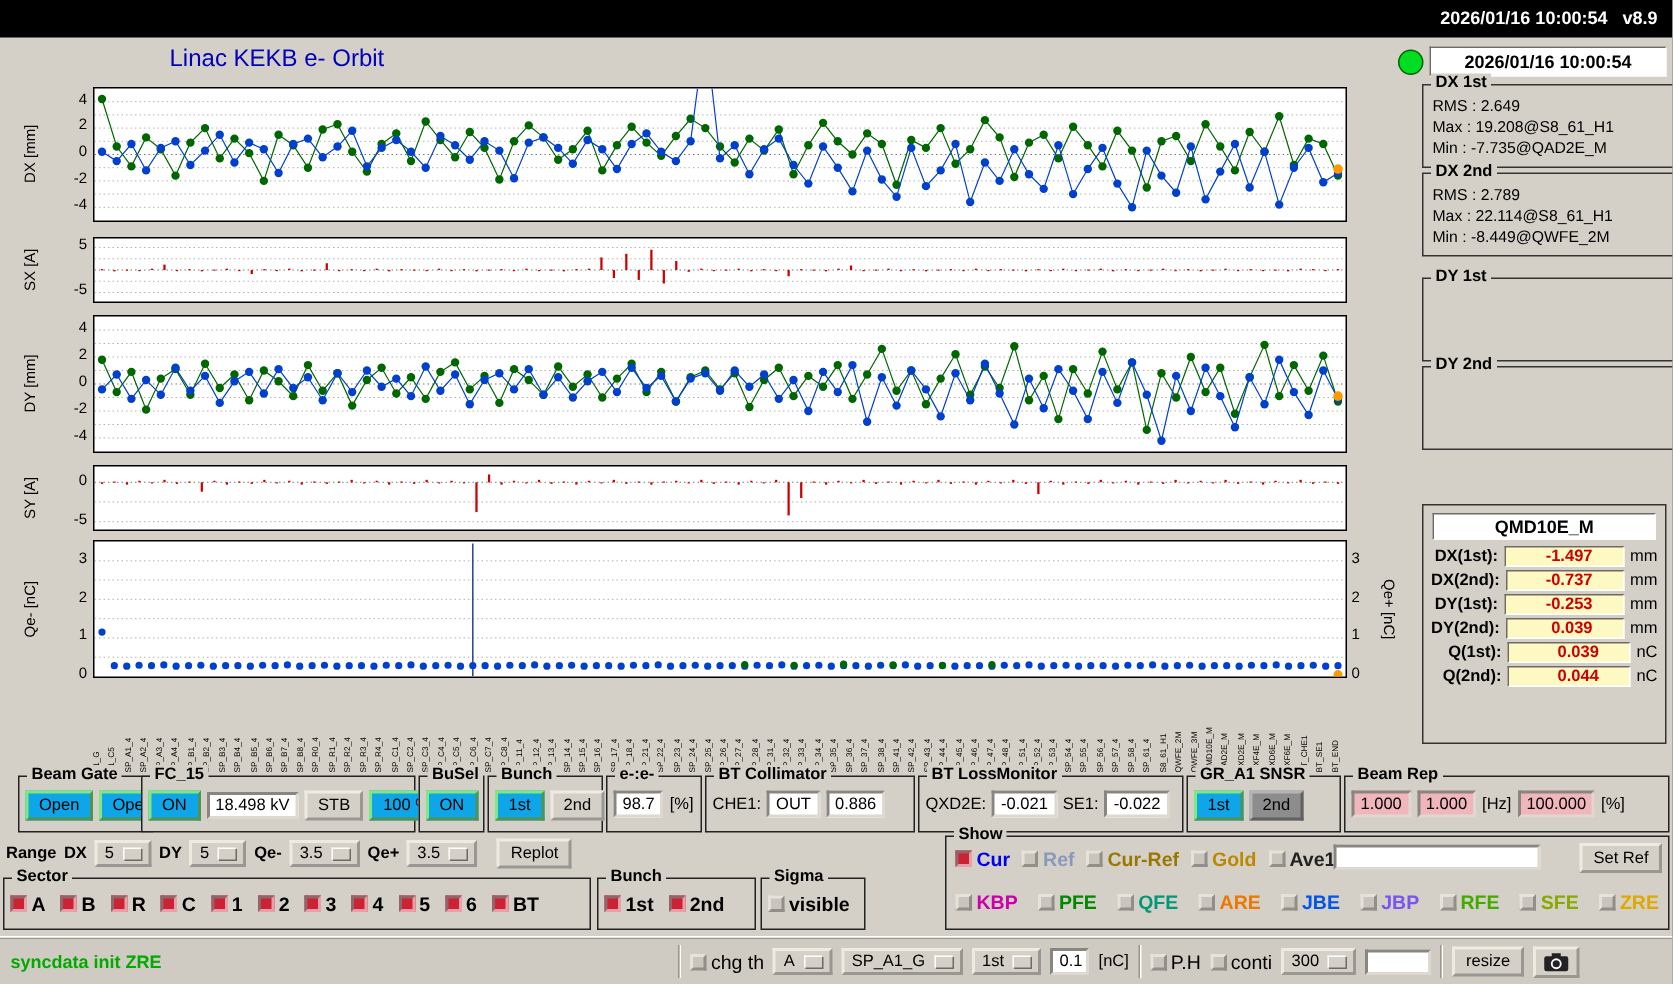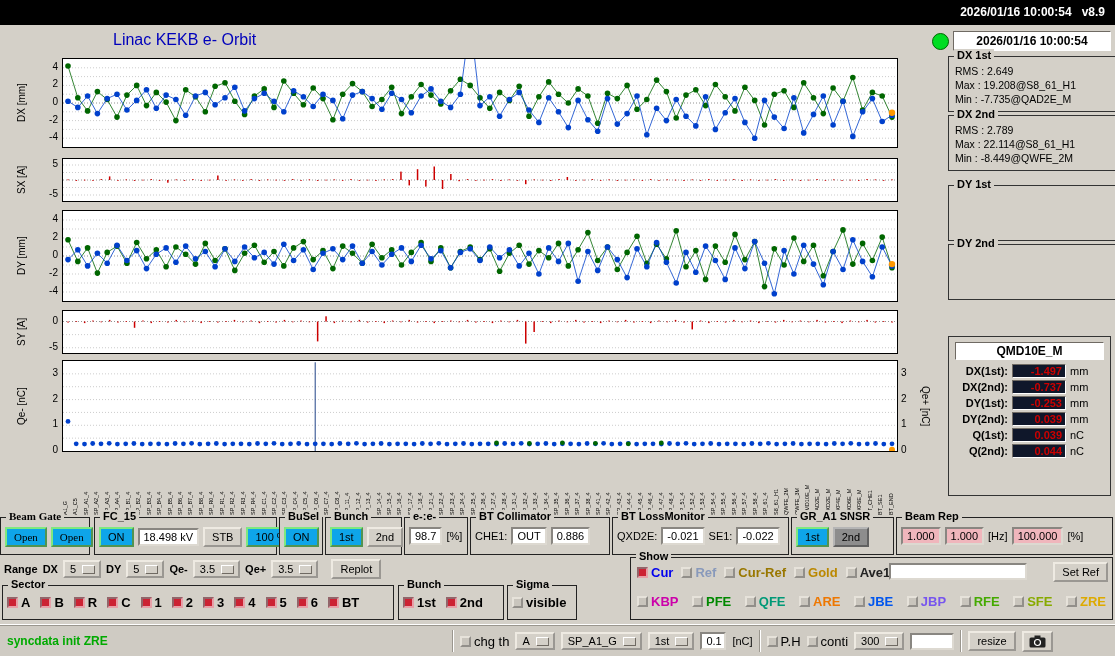--- a/index.html
+++ b/index.html
@@ -18,39 +18,39 @@
   
   .led{position:absolute;left:932px;top:33px;width:15px;height:15px;border-radius:50%;background:#00dd22;border:1px solid #006600;}
   .tsbox{position:absolute;left:953px;top:31px;width:156px;height:18px;background:#fff;border:1px solid;border-color:#6f6a63 #fff #fff #6f6a63;font-size:12px;font-weight:bold;text-align:center;line-height:18px;}
   .statbox{position:absolute;left:948px;width:176px;height:56px;border:1px solid #333;box-sizing:border-box;}
   .statbox .legend{position:absolute;top:-8px;left:5px;background:#d4d0c8;padding:0 3px;font-size:11px;font-weight:bold;white-space:nowrap;}
   .statbox .rows{padding:7px 2px 2px 6px;font-size:10.5px;line-height:14px;white-space:nowrap;}
   .qmdbox{position:absolute;left:948px;top:336px;width:163px;height:160px;border:1px solid #333;box-sizing:border-box;}
   .qmd-title{margin:5px 6px 3px 6px;background:#fff;border:1px solid;border-color:#6f6a63 #fff #fff #6f6a63;text-align:center;font-weight:bold;font-size:12px;padding:1px 0;}
   .qmd-row{display:flex;align-items:center;gap:4px;padding:1px 5px;font-size:11px;}
   .qmd-row .lbl{width:54px;text-align:right;font-weight:bold;white-space:nowrap;}
-  .qmd-row .val{width:46px;background:#0f172a;border:1px solid;border-color:#6f6a63 #fff #fff #6f6a63;color:#cc0000;font-weight:bold;text-align:right;padding:0 3px;font-size:11px;}
+  .qmd-row .val{width:46px;background:#fef9c3;border:1px solid;border-color:#6f6a63 #fff #fff #6f6a63;color:#cc0000;font-weight:bold;text-align:right;padding:0 20px;font-size:11px;}
   
   .btn{display:inline-block;font-size:11px;padding:2px 7px;background:#d4d0c8;border:2px outset #eeeae2;text-align:center;white-space:nowrap;cursor:default;}
   .green{background:#0ea5e9;border:2px outset #7fe87f;}
   .darkbtn{background:#8d8d8d;border:2px outset #b5b5b5;}
   .field{display:inline-block;font-size:11px;background:#fff;border:2px inset #ddd9d1;padding:1px 4px;white-space:nowrap;box-sizing:border-box;}
   input.field{height:17px;font-family:"Liberation Sans",sans-serif;}
   .pink{background:#f0b6bc;}
   .gbox{position:absolute;border:1px solid #222;box-sizing:border-box;background:#d4d0c8;}
   .gtitle{position:absolute;top:-8px;left:5px;background:#d4d0c8;padding:0 3px;font-size:11px;font-weight:bold;white-space:nowrap;}
   .content{position:absolute;left:4px;top:9px;right:3px;display:flex;align-items:center;gap:4px;}
   .checkitem{display:inline-flex;align-items:center;gap:3px;font-size:13px;font-weight:bold;white-space:nowrap;}
   .chk{width:11px;height:11px;border:2px outset #e6e2da;background:#c9c5bd;box-sizing:border-box;flex:0 0 auto;}
   .chk.checked{background:#cc2233;border:2px inset #e6a0a8;}
   .dd{display:inline-flex;align-items:center;gap:6px;background:#d4d0c8;border:2px outset #eeeae2;padding:1px 5px;font-size:11px;white-space:nowrap;}
   .dd .mark{width:11px;height:7px;background:#d4d0c8;border-top:1px solid #fff;border-left:1px solid #fff;box-shadow:1px 1px 0 #6f6a63;}
   
   .row1{top:517px;height:38px;}
-  .p-bg{left:0;width:90px;font-family:Liberation Serif, serif;}
+  .p-bg{left:12px;width:90px;}
   .p-fc{left:94px;width:183px;}
   .p-bu{left:279px;width:44px;}
   .p-bn{left:325px;width:77px;}
   .p-ee{left:404px;width:64px;}
   .p-bc{left:470px;width:140px;}
   .p-bl{left:612px;width:177px;}
   .p-gr{left:791px;width:103px;}
   .p-br{left:896px;width:217px;}
   .plabel{font-size:11px;white-space:nowrap;}
   

